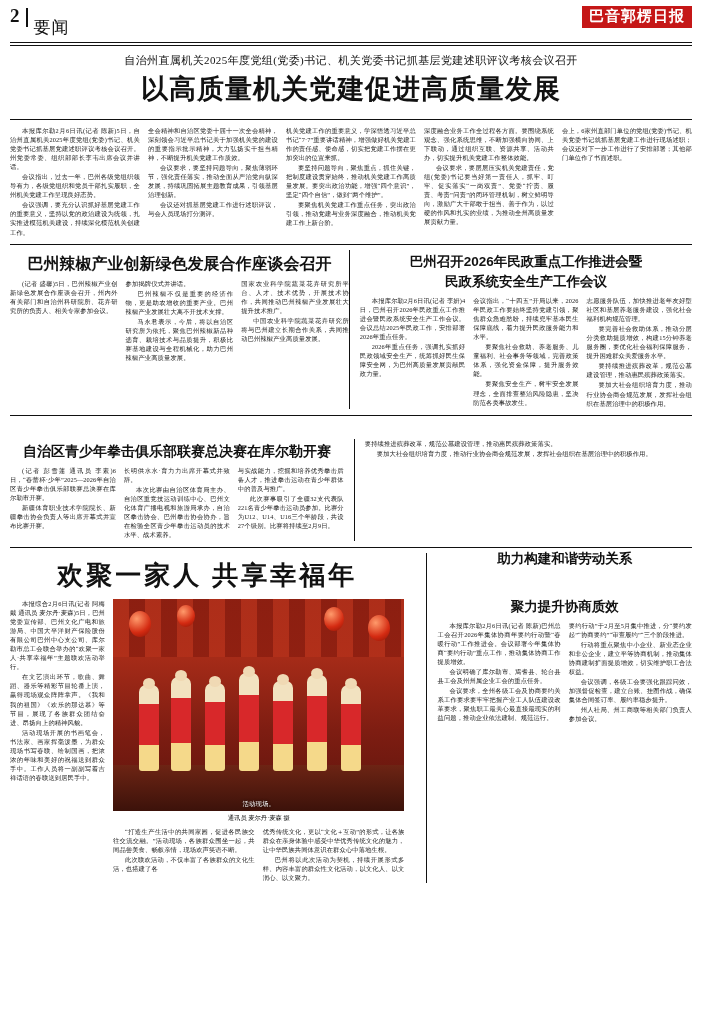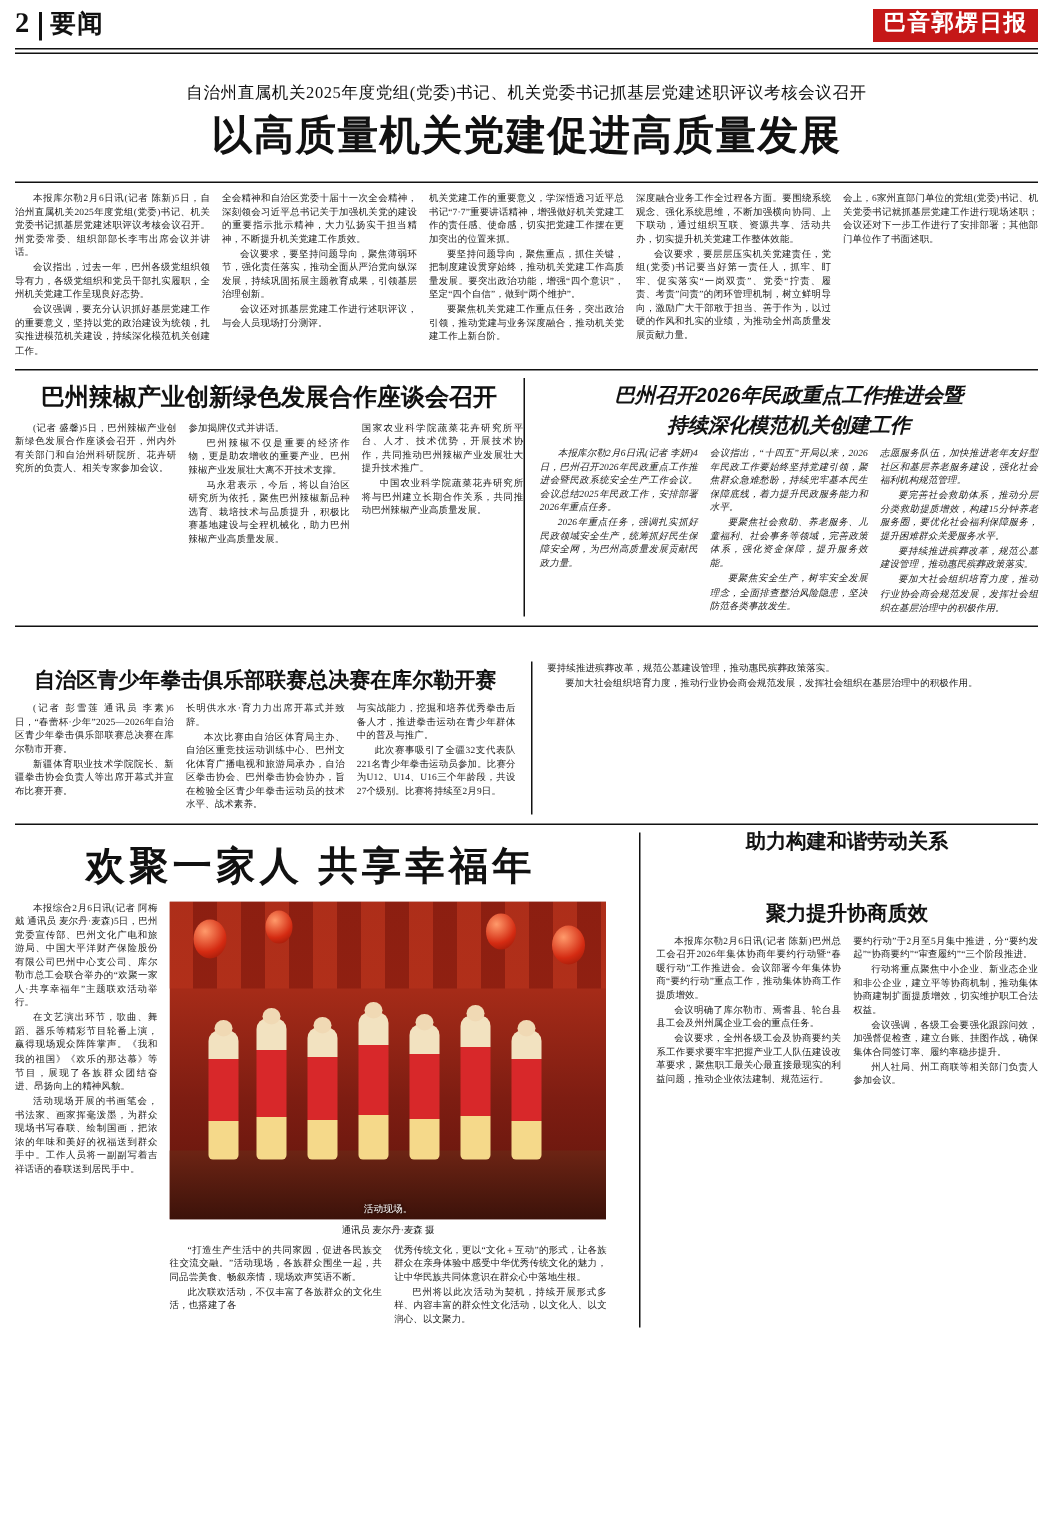--- a/index.html
+++ b/index.html
@@ -10,35 +10,35 @@
     color:#111;
     overflow:hidden;
   }
   .page{position:relative;width:702px;height:1024px;box-sizing:border-box;padding:0 10px;}
 
   
   .masthead{display:flex;align-items:flex-start;justify-content:space-between;padding-top:6px;}
   .mh-left{display:flex;align-items:flex-start;}
   .pagenum{font-size:19px;font-weight:bold;line-height:20px;padding-right:6px;}
   .vbar{width:2px;height:19px;background:#111;margin:2px 6px 0 0;}
-  .sect{font-size:17px;font-weight:bold;line-height:20px;letter-spacing:1px;}
+  .sect{font-size:17px;font-weight:normal;line-height:20px;letter-spacing:1px;margin-top:12px;}
   .mh-center{flex:1;text-align:center;font-size:7.5px;line-height:11px;color:#111;padding-top:1px;}
   .mh-center .dateline{font-size:8px;margin-bottom:2px;}
   .mh-center .credits span{margin:0 7px;}
   .mh-right{text-align:left;}
   .nameplate{
     display:inline-block;background:#c51717;color:#fff;font-weight:bold;
     font-size:15px;letter-spacing:1px;padding:2px 7px 3px 7px;line-height:17px;
     font-family:"Liberation Serif", serif;
   }
   .rule{border-top:1.6px solid #111;margin:4px 0 0 0;}
   .rule.thin{border-top:.8px solid #111;margin-top:1.5px;}
 
   
-  .lead{padding-top:18px;text-align:center;}
+  .lead{padding-top:6px;text-align:center;}
   .shoulder{font-size:11px;letter-spacing:.4px;line-height:16px;margin-bottom:4px;}
   .mainhead{
     font-size:27px;font-weight:bold;letter-spacing:1px;line-height:38px;
     font-family:Liberation Mono, monospace;
   }
   .lead-rule{border-top:1px solid #111;margin:9px 0 6px 0;}
 
   
   .cols{display:flex;gap:8px;}
   .col{flex:1;font-size:6.3px;line-height:9.1px;text-align:justify;color:#1a1a1a;letter-spacing:.1px;}
@@ -134,23 +134,23 @@
           <p>巴州辣椒不仅是重要的经济作物，更是助农增收的重要产业。巴州辣椒产业发展壮大离不开技术支撑。</p>
           <p>马永君表示，今后，将以自治区研究所为依托，聚焦巴州辣椒新品种选育、栽培技术与品质提升，积极比赛基地建设与全程机械化，助力巴州辣椒产业高质量发展。</p>
         </div>
         <div class="col">
           <p class="noind">国家农业科学院蔬菜花卉研究所平台、人才、技术优势，开展技术协作，共同推动巴州辣椒产业发展壮大提升技术推广。</p>
           <p>中国农业科学院蔬菜花卉研究所将与巴州建立长期合作关系，共同推动巴州辣椒产业高质量发展。</p>
         </div>
       </div>
     </div>
 
-    <div style="flex:1;border-left:.8px solid #111;padding-left:10px;font-style:italic;">
+    <div style="flex:1;border-left:.8px solid #111;padding-left:10px;">
       <div class="sechead two">巴州召开2026年民政重点工作推进会暨</div>
-      <div class="sechead two" style="margin-top:-3px;">持续深化模范机关创建工作</div>
+      <div class="sechead two" style="margin-top:-3px;">民政系统安全生产工作会议</div>
       <div class="cols">
         <div class="col">
           <p>本报库尔勒2月6日讯(记者 李妍)4日，巴州召开2026年民政重点工作推进会暨民政系统安全生产工作会议。会议总结2025年民政工作，安排部署2026年重点任务。</p>
           <p>2026年重点任务，强调扎实抓好民政领域安全生产，统筹抓好民生保障安全网，为巴州高质量发展贡献民政力量。</p>
         </div>
         <div class="col">
           <p class="noind">会议指出，“十四五”开局以来，2026年民政工作要始终坚持党建引领，聚焦群众急难愁盼，持续兜牢基本民生保障底线，着力提升民政服务能力和水平。</p>
           <p>要聚焦社会救助、养老服务、儿童福利、社会事务等领域，完善政策体系，强化资金保障，提升服务效能。</p>
           <p>要聚焦安全生产，树牢安全发展理念，全面排查整治风险隐患，坚决防范各类事故发生。</p>
         </div>

